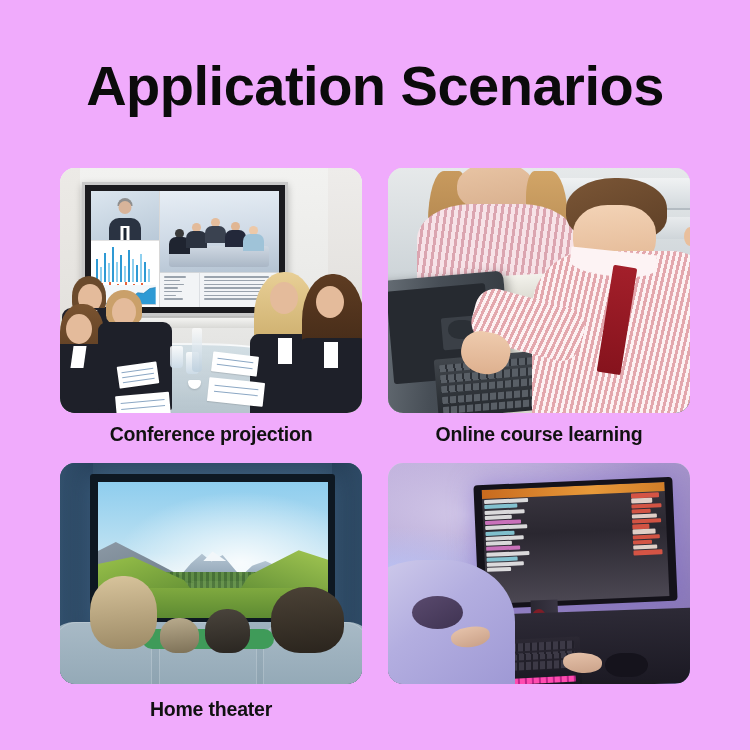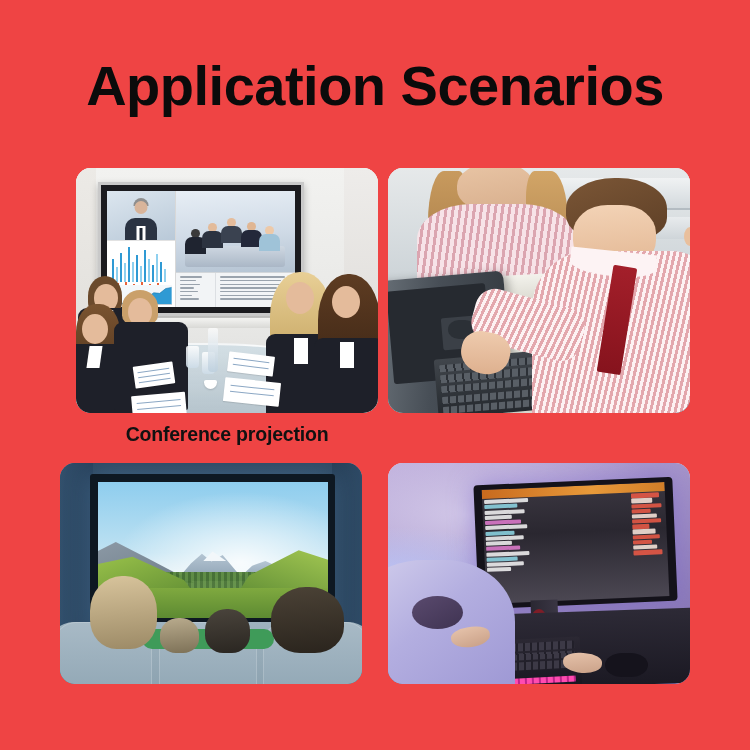--- a/index.html
+++ b/index.html
@@ -3,34 +3,34 @@
 <meta charset="utf-8">
 <title>Application Scenarios</title>
 <style>
   * { box-sizing: border-box; margin: 0; padding: 0; }
   html, body {
     width: 750px; height: 750px;
     background: #f7f7f8;
     font-family: "Liberation Sans", "DejaVu Sans", sans-serif;
     overflow: hidden;
   }
-  .page { position: relative; width: 750px; height: 750px; background: #ef4444; }
+  .page { position: relative; width: 750px; height: 750px; background: #f0abfc; }
 
   .page-title {
     position: absolute; left: 0; top: 57px; width: 750px;
     text-align: center;
     font-size: 56px; font-weight: bold; letter-spacing: -0.5px;
     color: #0b0b0b; line-height: 1.05;
     font-family: "Liberation Sans", "DejaVu Sans", sans-serif;
   }
 
   .grid { position: absolute; left: 60px; top: 168px; width: 630px; }
 
   .cell { position: absolute; }
-  .cell-tl { left: 16px;   top: 0;   }
+  .cell-tl { left: 0;   top: 0;   }
   .cell-tr { left: 328px; top: 0; }
   .cell-bl { left: 0;   top: 295px; }
   .cell-br { left: 328px; top: 295px; }
 
   .card {
     position: relative;
     width: 302px; height: 245px;
     border-radius: 15px;
     overflow: hidden;
     background: #e9eaec;
@@ -400,20 +400,21 @@
             <div class="kid-face"></div>
             <div class="kid-ear"></div>
             <div class="kid-torso"></div>
             <div class="kid-collar"></div>
             <div class="kid-tie"></div>
             <div class="kid-arm"></div>
             <div class="kid-hand"></div>
           </div>
         </div>
       </div>
+      <div class="caption">Online course learning</div>
     </div>
 
     <div class="cell cell-bl">
       <div class="card card-sm">
         <div class="theater">
           <div class="th-wallL"></div>
           <div class="th-wallR"></div>
 
           <div class="th-bezel">
             <div class="th-pic">
@@ -443,20 +444,21 @@
             <div class="hd" style="width:100%; height:100%; background:linear-gradient(175deg,#b9ab8d,#7d7157);"></div>
           </div>
           <div class="viewer" style="left:48%; bottom:14%; width:15%; height:20%;">
             <div class="hd" style="width:100%; height:100%; background:linear-gradient(175deg,#4a443c,#2a2621);"></div>
           </div>
           <div class="viewer" style="right:6%; bottom:14%; width:24%; height:30%;">
             <div class="hd" style="width:100%; height:100%; background:linear-gradient(175deg,#4b4236,#2a241d);"></div>
           </div>
         </div>
       </div>
+      <div class="caption caption-bl">Home theater</div>
     </div>
 
     <div class="cell cell-br">
       <div class="card card-sm">
         <div class="game">
           <div class="g-wall"></div>
           <div class="glow"></div>
 
           <div class="g-mon">
             <div class="g-scr">

